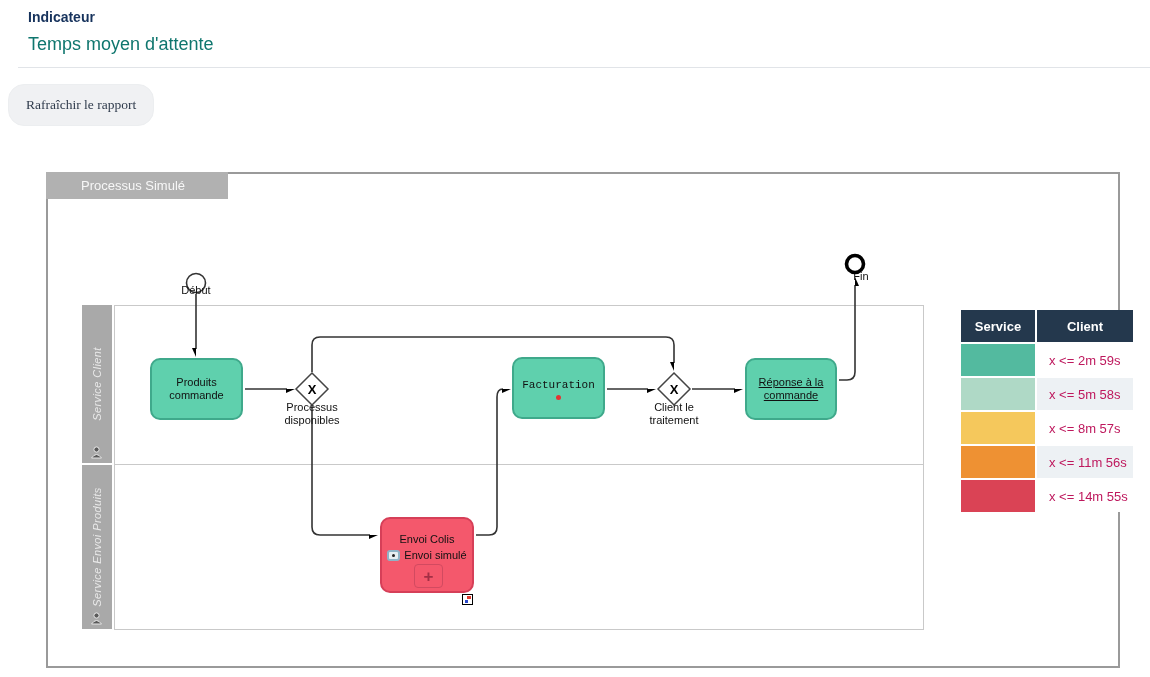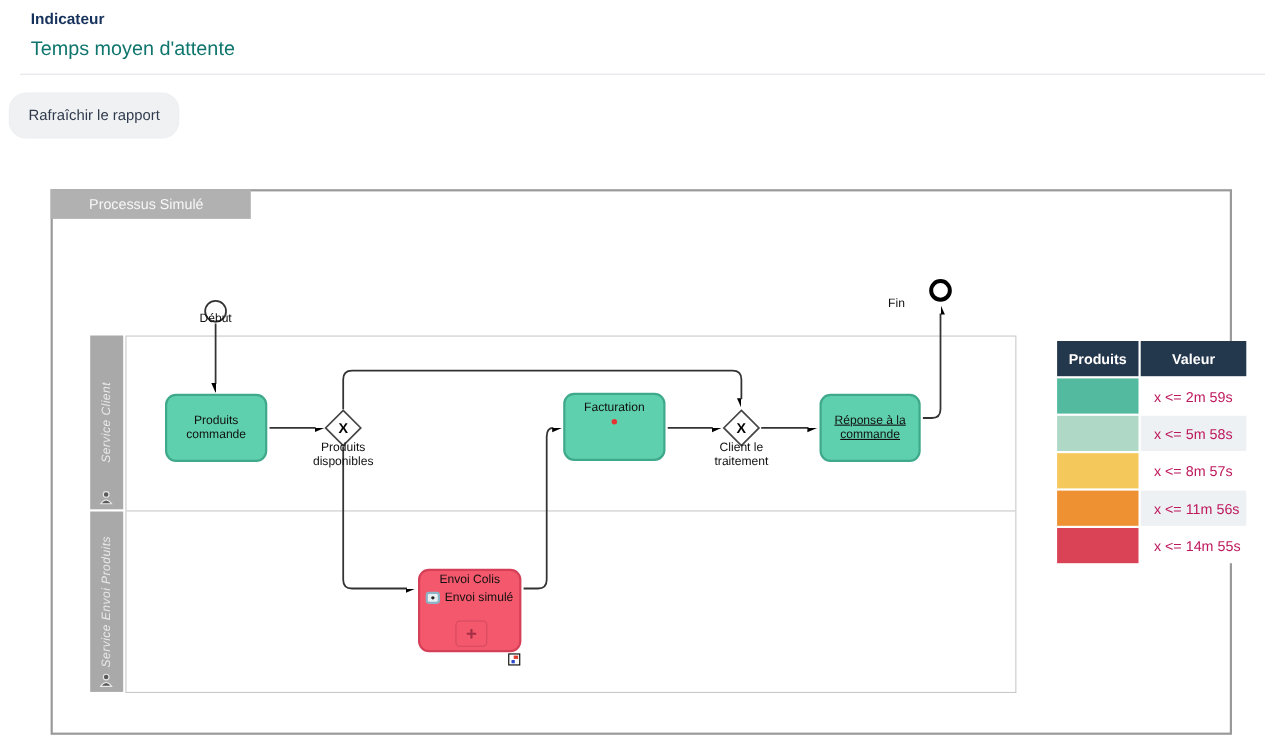--- a/index.html
+++ b/index.html
@@ -7,21 +7,21 @@
     font-family: "Liberation Sans", sans-serif; overflow: hidden; position: relative; }
 
   
   .page-header { position: absolute; left: 0; top: 0; width: 1150px; padding: 9px 10px 12px 10px;
     border-bottom: 1px solid #e1e4e8; margin-left: 18px; }
   .page-title { font-size: 14px; font-weight: bold; color: #16325c; margin-bottom: 9px; }
   .page-subtitle { font-size: 18px; color: #0f766e; }
 
   .refresh-btn { position: absolute; left: 8px; top: 84px; height: 42px; padding: 0 17px;
     background: #f0f1f3; border: 1px solid #eceef0; border-radius: 16px;
-    font-size: 13.5px; color: #2f3b4c; font-family: Liberation Sans, sans-serif;
+    font-size: 13.5px; color: #2f3b4c; font-family: Liberation Serif, serif;
     line-height: 28px; cursor: pointer; }
 
   
   .diagram { position: absolute; left: 46px; top: 172px; width: 1074px; height: 496px;
     border: 2px solid #9a9a9a; background: #fff; }
   .pool-tab { position: absolute; left: -2px; top: -2px; width: 182px; height: 27px;
     background: #b1b1b1; color: #f7f7f7; font-size: 13px; line-height: 27px; padding-left: 35px; }
 
   .lane-strip { position: absolute; left: 34px; width: 30px; background: #a9a9a9; }
   .lane-strip .lane-label { position: absolute; left: 0; top: 0; width: 100%; height: 100%;
@@ -34,40 +34,40 @@
     border: 1px solid #c9c9c9; background: #fff; }
   .lane-divider { position: absolute; left: 0; top: 158px; width: 100%; height: 1px; background: #c9c9c9; }
 
   .edges { position: absolute; left: 0; top: 0; width: 907px; height: 496px; }
 
   
   .task { position: absolute; border-radius: 10px; border: 2px solid;
     display: flex; flex-direction: column; align-items: center; justify-content: center;
     font-size: 11px; color: #111; text-align: center; line-height: 13px; padding: 2px 4px; }
   .task-analyse   { left: 102px; top: 184px; width: 93px; height: 62px; }
-  .task-factu     { left: 464px; top: 183px; width: 93px; height: 62px; justify-content: flex-start; padding-top: 6px; }
+  .task-factu     { left: 464px; top: 183px; width: 93px; height: 62px; justify-content: flex-start; padding-top: 20px; font-family: Liberation Mono, monospace; }
   .task-reponse   { left: 697px; top: 184px; width: 92px; height: 62px; }
-  .task-envoi     { left: 332px; top: 343px; width: 94px; height: 76px; justify-content: flex-start; padding-top: 2px; }
+  .task-envoi     { left: 332px; top: 343px; width: 94px; height: 76px; justify-content: flex-start; padding-top: 14px; }
   .factu-dot { width: 5px; height: 5px; border-radius: 50%; background: #e53333; margin-top: 3px; }
   .envoi-line2 { display: flex; align-items: center; gap: 4px; margin-top: 3px; justify-content: center; }
   .callout-icon { width: 13px; height: 11px; border: 2px solid #8fb3c6; border-radius: 3px;
     background: #e8eef1; position: relative; }
   .callout-icon::after { content: ""; position: absolute; left: 3px; top: 2px; width: 3px; height: 3px;
     background: #222; border-radius: 50%; }
   .plus-box { position: absolute; left: 32px; bottom: 3px; width: 29px; height: 24px;
     border: 1px solid #d24a60; border-radius: 4px; color: #a32f45; font-size: 17px; font-weight: bold;
     display: flex; align-items: center; justify-content: center; line-height: 1; }
   .corner-badge { position: absolute; left: 414px; top: 420px; width: 11px; height: 11px;
     background: #fff; border: 1px solid #000; }
   .corner-badge .px-red { position: absolute; right: 1px; top: 1px; width: 4px; height: 3px; background: #e03a2f; }
   .corner-badge .px-blue { position: absolute; left: 2px; bottom: 1px; width: 3px; height: 3px; background: #2b49c9; }
 
   .node-label { position: absolute; font-size: 11px; color: #111; text-align: center; line-height: 13px; }
   .lbl-debut    { left: 118px; top: 86px;  width: 60px; margin-top: 24px; }
-  .lbl-fin      { left: 752px; top: 96px;  width: 30px; }
+  .lbl-fin      { left: 798px; top: 96px;  width: 30px; }
   .lbl-gw1      { left: 224px; top: 227px; width: 80px; }
   .lbl-gw2      { left: 586px; top: 227px; width: 80px; }
   .gw-x { position: absolute; width: 32px; text-align: center; font-size: 13px; font-weight: bold; color: #000; }
   .gw1-x { left: 248px; top: 208px; }
   .gw2-x { left: 610px; top: 208px; }
 
   
   .legend { position: absolute; left: 961px; top: 310px; display: grid;
     grid-template-columns: 74px 96px; grid-auto-rows: 32px; gap: 2px; background: #fff; }
   .legend-hcell { background: #24384d; color: #fff; font-size: 13px; font-weight: bold;
@@ -156,27 +156,27 @@
       <span>Envoi simulé</span>
     </span>
     <span class="plus-box">+</span>
   </div>
   <div class="corner-badge">
     <span class="px-red"></span>
       <span class="px-blue"></span>
   </div>
 
   <div class="node-label lbl-debut">Début</div>
-  <div class="node-label lbl-gw1">Produits disponibles</div>
+  <div class="node-label lbl-gw1">Processus disponibles</div>
   <div class="node-label lbl-gw2">Client le traitement</div>
 </div>
 
 <div class="legend">
-  <div class="legend-hcell">Produits</div>
-  <div class="legend-hcell">Valeur</div>
+  <div class="legend-hcell">Service</div>
+  <div class="legend-hcell">Client</div>
 <div class="legend-swatch" style="background: rgb(83, 186, 159);"></div>
     <div class="legend-value">x &lt;= 2m 59s</div>
     <div class="legend-swatch" style="background: rgb(175, 217, 198);"></div>
     <div class="legend-value stripe">x &lt;= 5m 58s</div>
     <div class="legend-swatch" style="background: rgb(245, 200, 92);"></div>
     <div class="legend-value">x &lt;= 8m 57s</div>
     <div class="legend-swatch" style="background: rgb(238, 145, 51);"></div>
     <div class="legend-value stripe">x &lt;= 11m 56s</div>
     <div class="legend-swatch" style="background: rgb(218, 67, 85);"></div>
     <div class="legend-value">x &lt;= 14m 55s</div>

